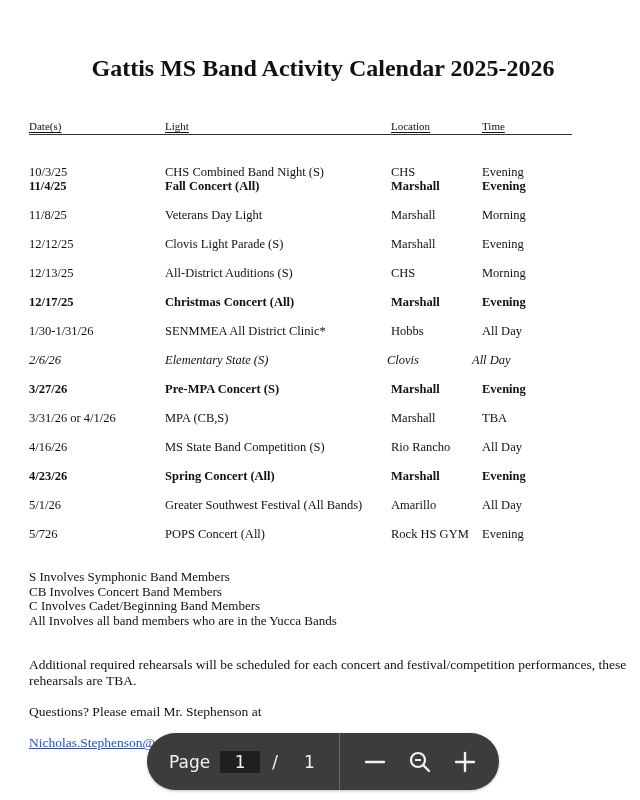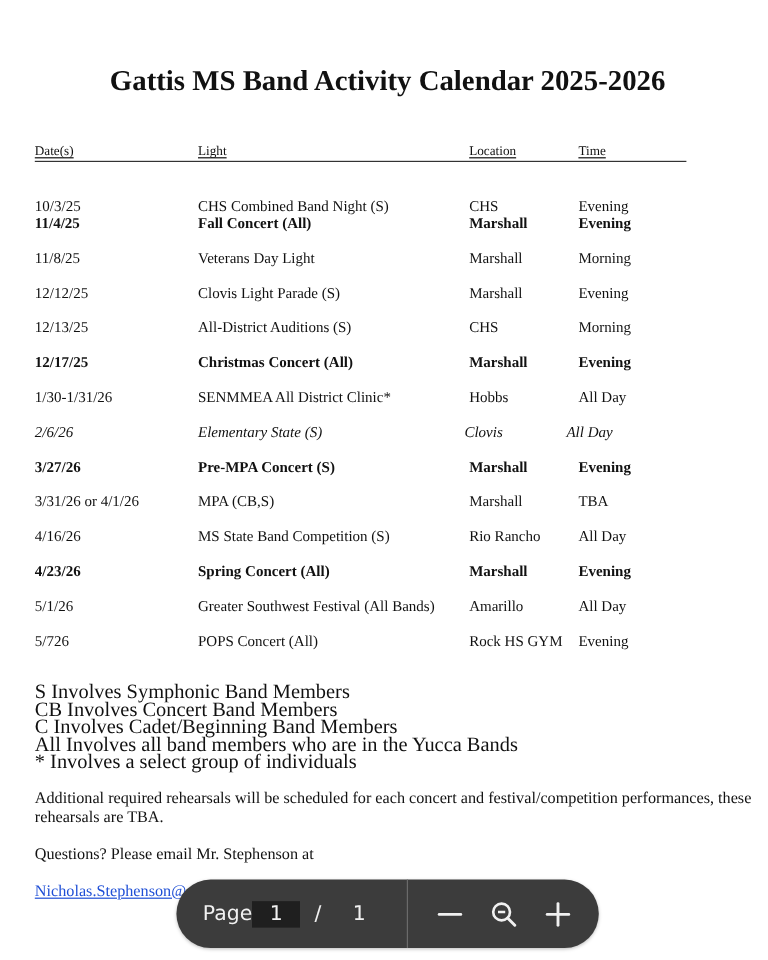--- a/index.html
+++ b/index.html
@@ -53,21 +53,21 @@
     }
     .row span { position: absolute; top: 0; white-space: nowrap; }
     .row.bold { font-weight: bold; }
     .row.italic { font-style: italic; }
     .row.italic .col-loc { left: 358px; }
     .row.italic .col-time { left: 443px; }
     .legend {
       position: absolute;
       top: 570px;
       left: 29px;
-      font-size: 17px;
+      font-size: 13px;
       line-height: 14.5px;
     }
     .legend div { white-space: nowrap; }
     .note {
       position: absolute;
       top: 657px;
       left: 29px;
       width: 600px;
       font-size: 13.5px;
       line-height: 16px;
@@ -102,21 +102,21 @@
     }
     .tb-left {
       display: flex;
       align-items: center;
       width: 192px;
       height: 100%;
       padding-left: 22px;
       box-sizing: border-box;
       font-size: 17px;
     }
-    .tb-page-label { }
+    .tb-page-label { margin-right: 10px; }
     .tb-page-input {
       width: 40px;
       height: 22px;
       background: #1f1f1f;
       color: #f1f1f1;
       border: none;
       font-family: "DejaVu Sans", "Liberation Sans", sans-serif;
       font-size: 17px;
       text-align: center;
       padding: 0;
@@ -244,21 +244,20 @@
         <span class="col-loc">Rock HS GYM</span>
         <span class="col-time">Evening</span>
       </div>
     </div>
 
   <div class="legend">
     <div>S Involves Symphonic Band Members</div>
     <div>CB Involves Concert Band Members</div>
     <div>C Involves Cadet/Beginning Band Members</div>
     <div>All Involves all band members who are in the Yucca Bands</div>
-    <div>* Involves a select group of individuals</div>
   </div>
 
   <div class="note">Additional required rehearsals will be scheduled for each concert and festival/competition performances, these rehearsals are TBA.</div>
   <div class="questions">Questions?  Please email Mr. Stephenson at</div>
   <a class="email-link">Nicholas.Stephenson@clovis-schools.org</a>
 </div>
 
 <div class="toolbar">
   <div class="tb-left">
     <span class="tb-page-label">Page</span>

